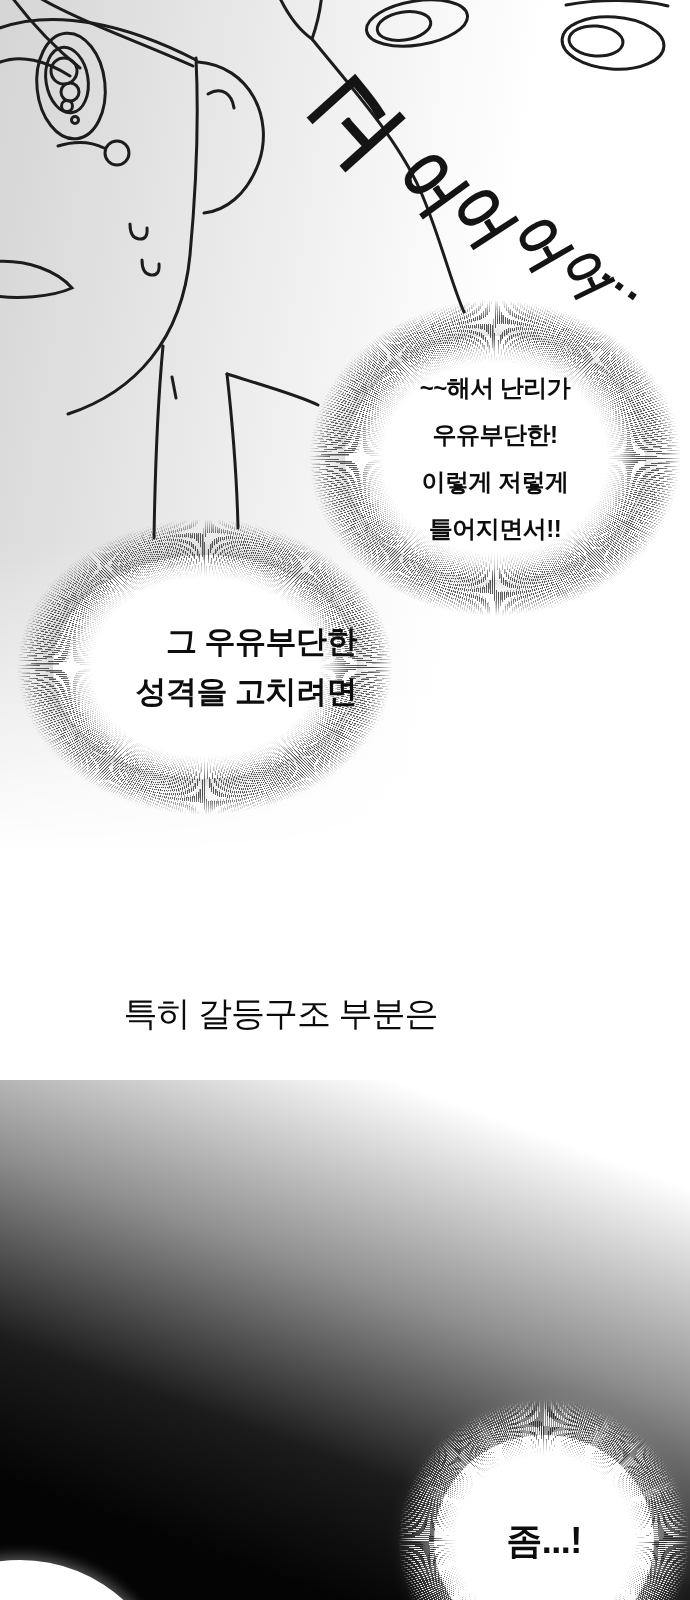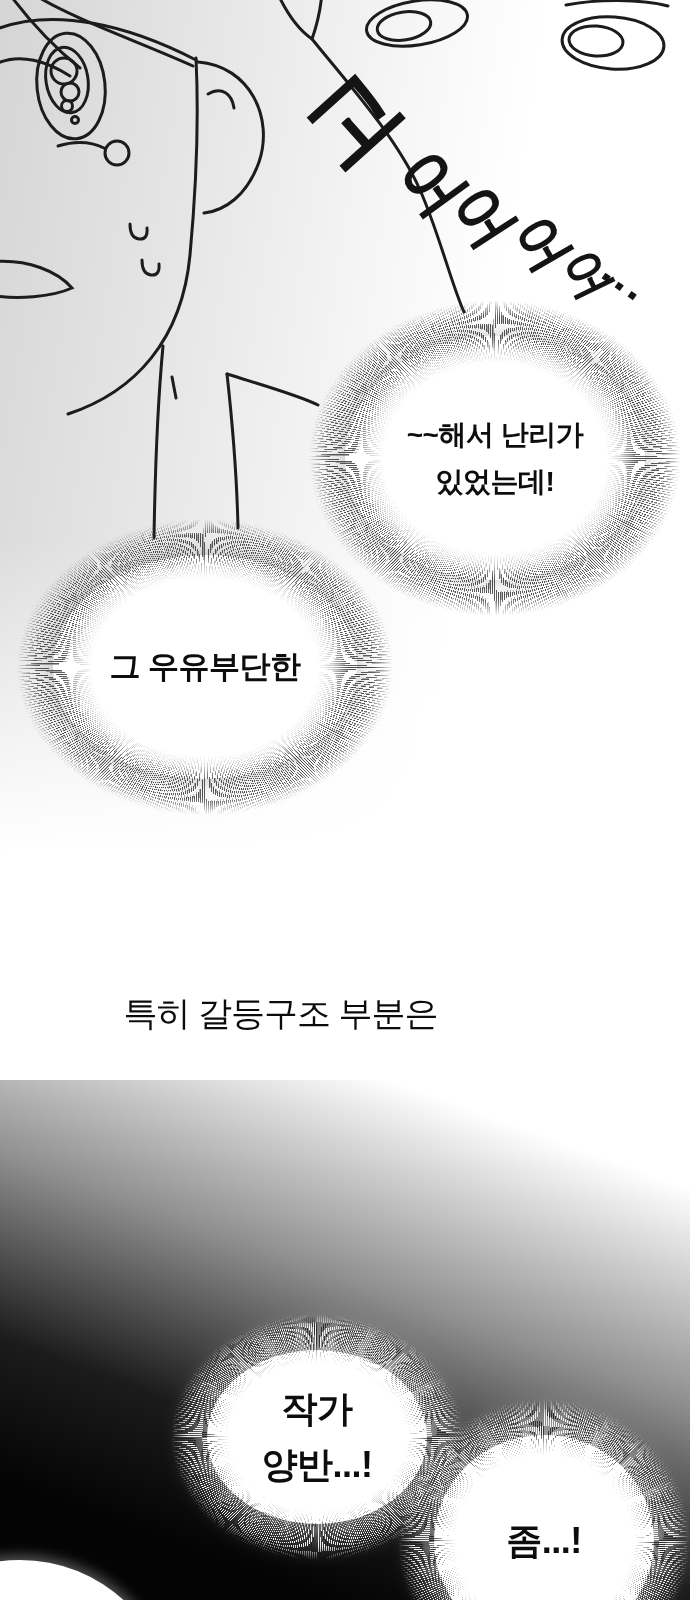--- a/index.html
+++ b/index.html
@@ -50,22 +50,22 @@
     -webkit-mask:radial-gradient(closest-side, transparent 60%, rgba(0,0,0,0.3) 68%, #000 76%, #000 89%, transparent 100%);
     mask:radial-gradient(closest-side, transparent 60%, rgba(0,0,0,0.3) 68%, #000 76%, #000 89%, transparent 100%);
   }
   .on-dark { z-index:5; }
   .on-dark::after { box-shadow:0 0 30px 14px rgba(255,255,255,0.5); }
   .on-dark::before {
     background:
       repeating-conic-gradient(rgba(255,255,255,0.92) 0deg 0.25deg, transparent 0.25deg 1.0deg),
       repeating-conic-gradient(from 0.45deg, rgba(25,25,25,0.8) 0deg 0.2deg, transparent 0.2deg 0.95deg);
   }
-  .b1 { left:345px; top:336px; width:300px; height:244px; font-size:28px; line-height:47px; }
-  .b2 { left:53px;  top:555px; width:304px; height:224px; font-size:31px; line-height:50px; }
+  .b1 { left:345px; top:336px; width:300px; height:244px; font-size:24px; line-height:47px; }
+  .b2 { left:53px;  top:555px; width:304px; height:224px; font-size:31px; line-height:50px;align-items:flex-end; }
   .b3 { left:207px; top:1350px; width:220px; height:174px; font-size:36px; line-height:56px; }
   .b4 { left:434px; top:1435px; width:220px; height:212px; font-size:36px; line-height:54px; }
 
   .narration {
     position:absolute; left:0; top:985px; width:561px; z-index:2;
     text-align:center; font-size:34px; line-height:57px; font-weight:500;
     letter-spacing:-1px; color:#0b0b0b;
   }
 
   
@@ -129,37 +129,36 @@
     <span class="g g0">고</span>
     <span class="g g1">오</span>
     <span class="g g2">오</span>
     <span class="g g3">오</span>
     <span class="g g4">오</span>
     <span class="g dots">...</span>
   </div>
 
   <div class="bubble b1">
     <div>~~해서 난리가</div>
-    <div>있었는데!</div>
+    <div>우유부단한!</div>
+    <div>이렇게 저렇게</div>
+    <div>틀어지면서!!</div>
   </div>
 
   <div class="bubble b2">
     <div>그 우유부단한</div>
+    <div>성격을 고치려면</div>
   </div>
 
   <div class="narration">
     <div>특히 갈등구조 부분은</div>
   </div>
 
   <div class="fade-bottom"></div>
 
-  <div class="bubble b3 on-dark">
-    <div>작가</div>
-    <div>양반...!</div>
-  </div>
 
   <div class="bubble b4 on-dark">
     <div>좀...!</div>
   </div>
 
   <div class="corner-bubble"></div>
 
 </div>
 
 </body></html>

